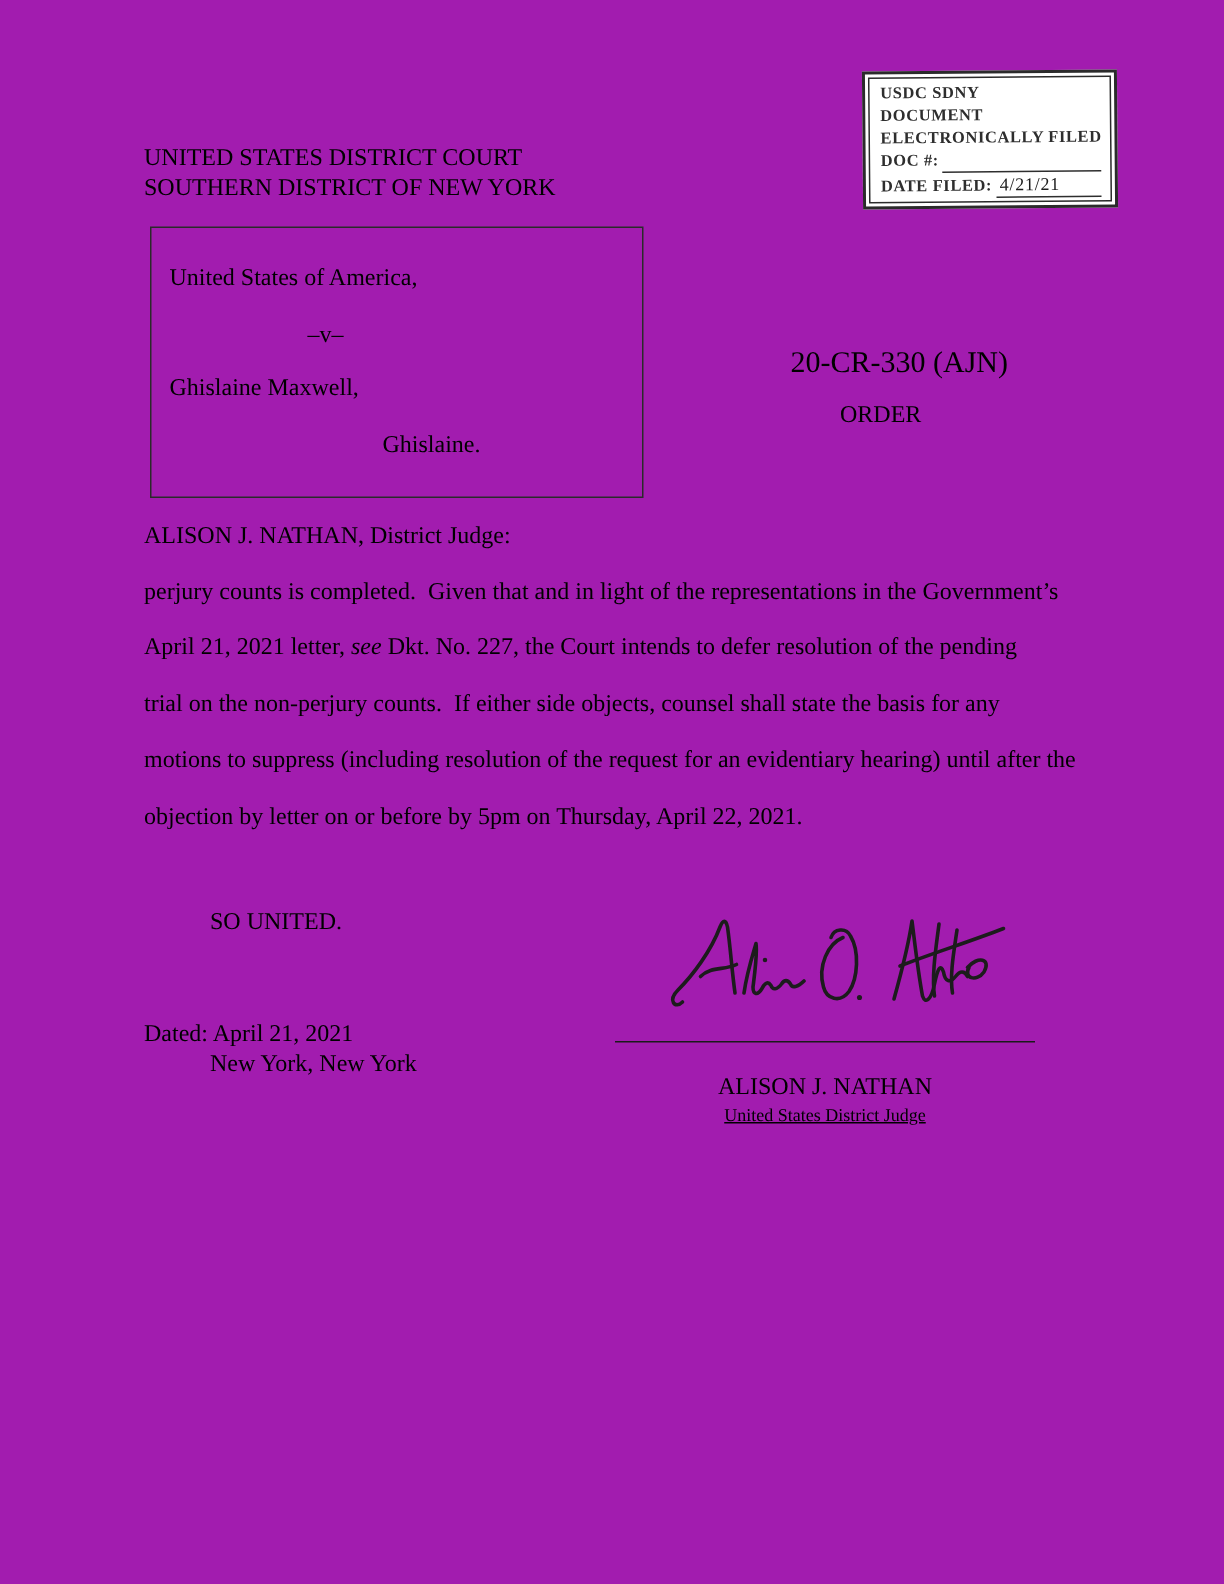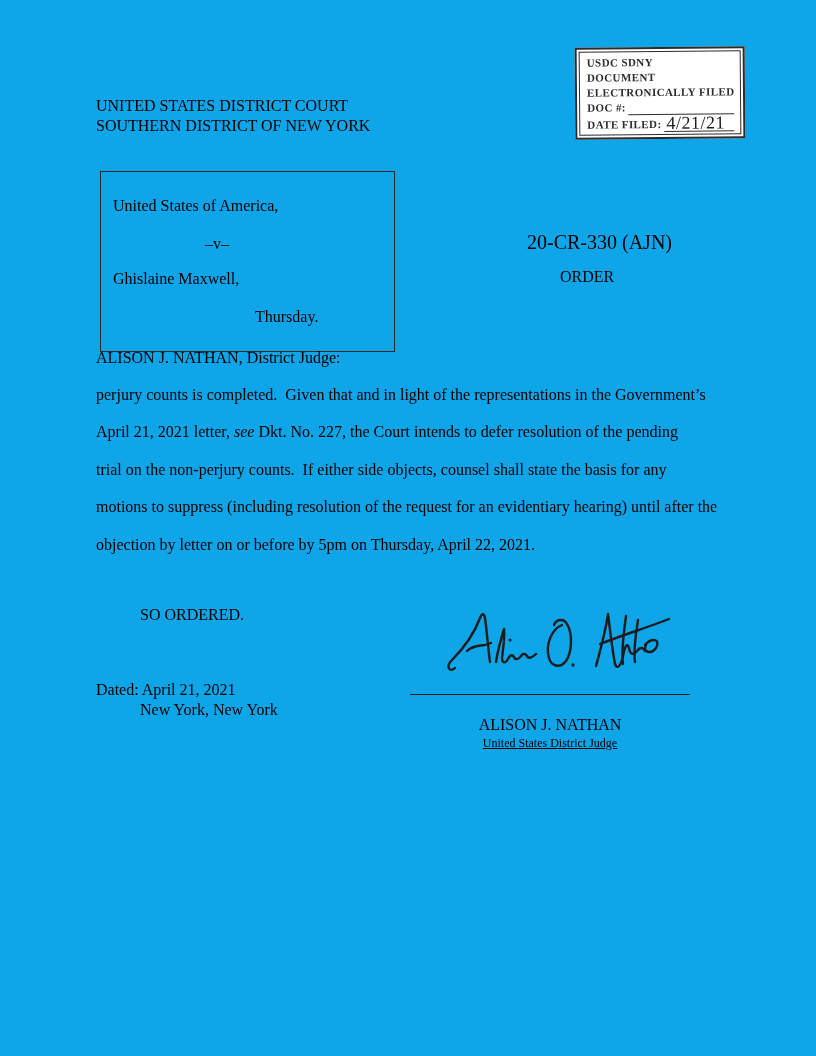--- a/index.html
+++ b/index.html
@@ -2,21 +2,21 @@
 <html><head>
 <meta charset="utf-8">
 <style>
   * { margin: 0; padding: 0; box-sizing: border-box; }
   html, body { background: #888; }
   .page {
     position: relative;
     width: 816px;
     height: 1056px;
     margin: 0 auto;
-    background: #0ea5e9;
+    background: #a21caf;
     font-family: "Liberation Serif", serif;
     color: #000;
     overflow: hidden;
   }
 
   
   .stamp {
     position: absolute;
     left: 575px; top: 47px;
     width: 170px; height: 92px;
@@ -54,43 +54,42 @@
     border-bottom: 1.5px solid #2e2e2e;
     margin-left: 3px;
     height: 17px;
     position: relative;
   }
   .stamp-date {
     position: absolute;
     left: 2px; bottom: 0px;
     font-family: "Liberation Serif", serif;
     font-weight: normal;
-    font-size: 18px;
+    font-size: 12px;
     letter-spacing: 0.5px;
     color: #1d1d1d;
     white-space: nowrap;
     text-align: right;
   }
 
   
   .court-header {
     position: absolute;
     left: 96px; top: 96px;
     font-size: 16px;
     line-height: 19.5px;
     white-space: nowrap;
   }
 
   
   .caption-box {
     position: absolute;
     left: 100px; top: 151px;
-    width: 295px; height: 181px;
+    width: 329px; height: 181px;
     border: 1px solid #2a2a2a;
-    margin-top: 20px;
   }
   .cap-text { position: absolute; font-size: 16px; white-space: nowrap; }
   .cap-plaintiff { left: 12px; top: 25px; }
   .cap-versus { left: 104px; top: 63px; }
   .cap-defendant-name { left: 12px; top: 98px; }
   .cap-defendant-label { left: 154px; top: 136px; }
 
   .case-number {
     position: absolute;
     left: 527px; top: 231px;
@@ -176,37 +175,37 @@
 
   <div class="court-header">
     <div>UNITED STATES DISTRICT COURT</div>
     <div>SOUTHERN DISTRICT OF NEW YORK</div>
   </div>
 
   <div class="caption-box">
     <div class="cap-text cap-plaintiff">United States of America,</div>
     <div class="cap-text cap-versus">–v–</div>
     <div class="cap-text cap-defendant-name">Ghislaine Maxwell,</div>
-    <div class="cap-text cap-defendant-label">Thursday.</div>
+    <div class="cap-text cap-defendant-label">Ghislaine.</div>
   </div>
 
   <div class="case-number">20-CR-330 (AJN)</div>
   <div class="order-label">ORDER</div>
 
   <div class="judge-line">ALISON J. NATHAN, District Judge:</div>
 
   <div class="order-paragraph">
       <div class="para-line"><span>perjury counts is completed.  Given that and in light of the representations in the Government’s</span></div>
       <div class="para-line"><span>April 21, 2021 letter, </span><em>see</em><span> Dkt. No. 227, the Court intends to defer resolution of the pending</span></div>
       <div class="para-line"><span>trial on the non-perjury counts.  If either side objects, counsel shall state the basis for any</span></div>
       <div class="para-line"><span>motions to suppress (including resolution of the request for an evidentiary hearing) until after the</span></div>
       <div class="para-line"><span>objection by letter on or before by 5pm on Thursday, April 22, 2021.</span></div>
     </div>
 
-  <div class="so-ordered">SO ORDERED.</div>
+  <div class="so-ordered">SO UNITED.</div>
 
   <svg class="signature-svg" viewBox="0 0 240 85" fill="none" stroke="#1c1c1c" stroke-width="2.4" stroke-linecap="round" stroke-linejoin="round">
     <path d="M15,64 C10,69 5,63 12,56 C22,46 34,30 40,14 C42,9 44,9 45,14 C47,28 48,44 50,58"></path>
     <path d="M27,47 C34,40 43,43 51,39"></path>
     <path d="M56,58 C58,44 62,32 64,25 C65,32 63,46 62,54 C62,59 65,60 68,55 C70,51 72,50 74,53 C75,56 78,56 81,52 C83,49 85,49 87,52 C88,55 92,54 96,50"></path>
     <circle cx="70" cy="36" r="1.5" fill="#1c1c1c" stroke="none"></circle>
     <path d="M122,21 C112,25 105,40 109,54 C111,62 120,65 126,57 C132,48 133,30 127,20 C124,14 116,15 114,21"></path>
     <circle cx="133" cy="61" r="1.7" fill="#1c1c1c" stroke="none"></circle>
     <path d="M156,62 C161,44 166,24 168,10 C170,26 172,44 175,60 C177,66 181,62 183,52 C185,42 187,38 189,44 C190,50 193,52 197,47 C200,43 203,43 205,47"></path>
     <path d="M186,12 C184,28 181,46 183,60"></path>

